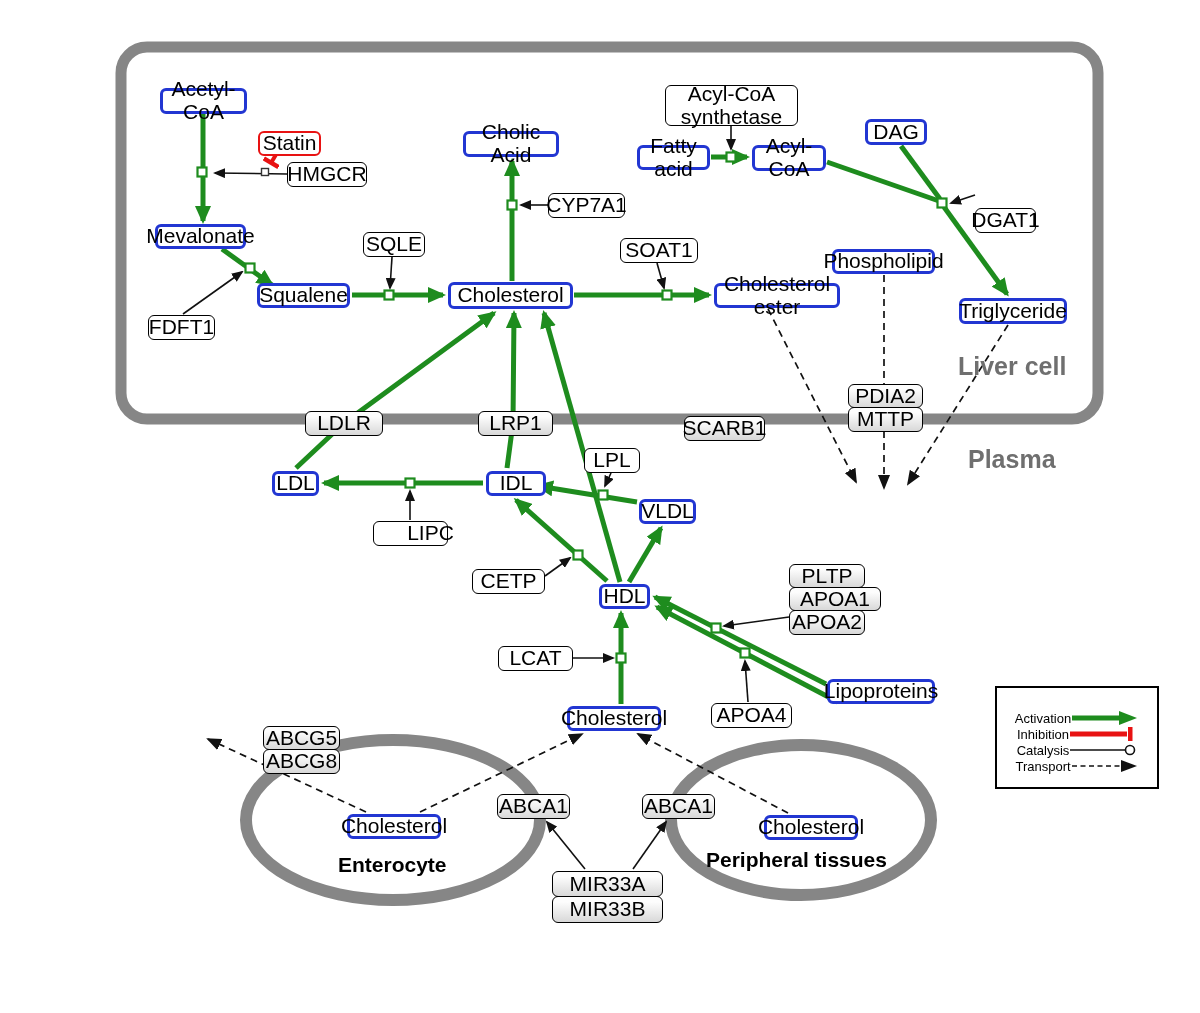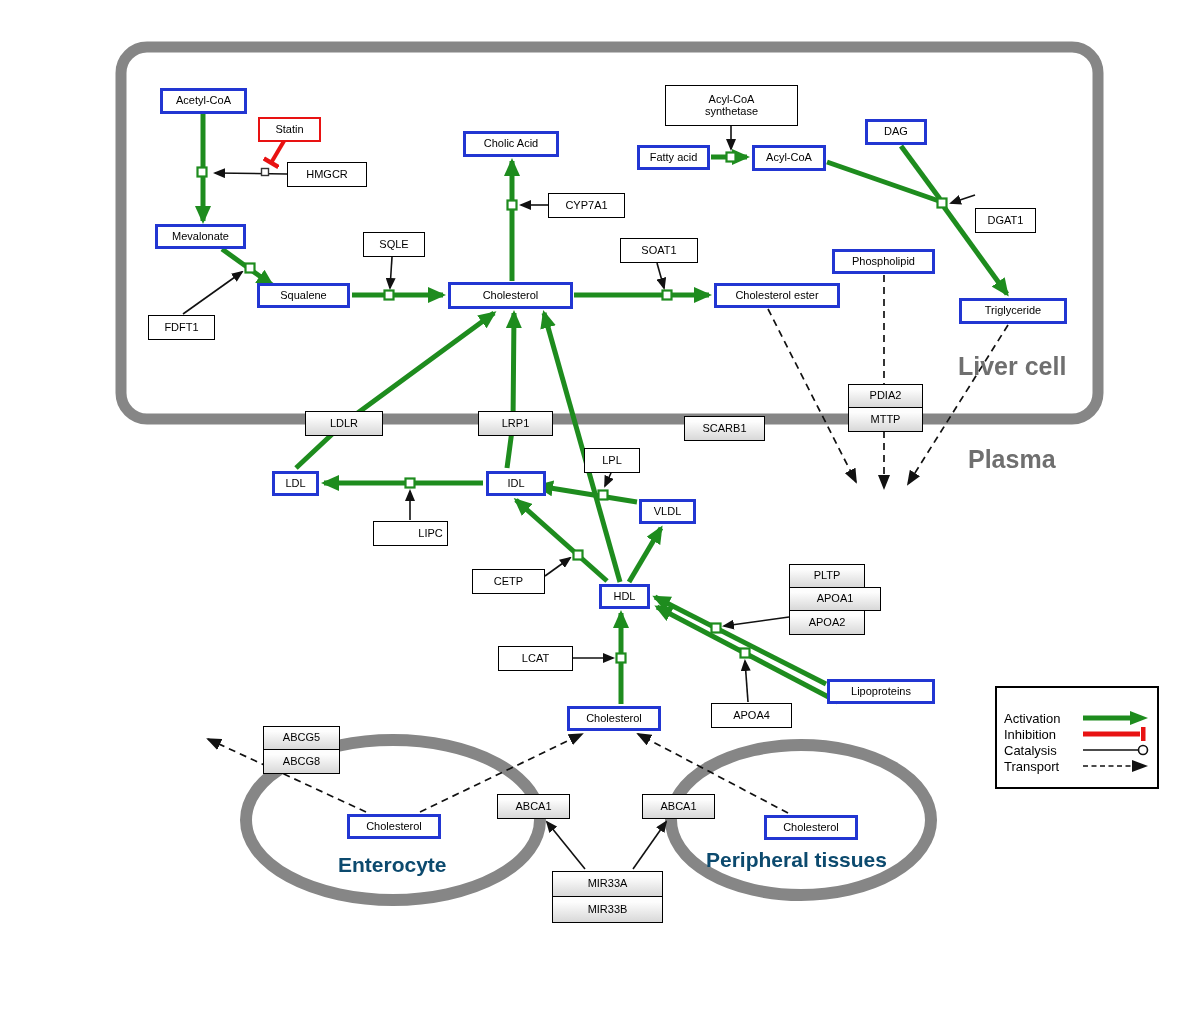--- a/index.html
+++ b/index.html
@@ -14,39 +14,39 @@
   .edge.activation{stroke:var(--green);stroke-width:5;}
   .edge.catalysis{stroke:#111;stroke-width:1.6;}
   .edge.inhibition{stroke:var(--red);stroke-width:4;}
   .edge.transport{stroke:#111;stroke-width:1.7;stroke-dasharray:7 5;}
   .mk-act-fill{fill:var(--green);}
   .mk-tee-fill{fill:var(--red);}
   .rxn{fill:#fff;stroke:var(--green);stroke-width:2.2;}
   .rxn.port{stroke:#333;stroke-width:1.4;}
 
   .node{position:absolute;z-index:5;display:flex;align-items:center;justify-content:center;
-        text-align:center;background:#fff;font-size:11px;line-height:1.08;
-        white-space:pre-line;box-sizing:border-box;}
+        text-align:center;background:#fff;font-size:21px;line-height:1.08;
+        white-space:pre-line;box-sizing:border-box;border-radius:6px;}
   .node.metabolite{border:3px solid var(--blue);}
   .node.gene{border:1.5px solid #000;}
-  .node.inhibitor{border:2.5px solid var(--red);}
+  .node.inhibitor{border:2.5px solid var(--red);margin-top:14px;}
   .node.membrane{border:1.5px solid #000;background:linear-gradient(180deg,#fdfdfd 20%,#d8d8d8);}
 
   .region-label{position:absolute;z-index:4;font-weight:bold;}
   .region-label.big{font-size:25px;color:#6f6f6f;}
-  .region-label.small{font-size:21px;color:#0c4a6e;}
+  .region-label.small{font-size:21px;color:#000000;}
 
   #apo-table{position:absolute;left:903px;top:523px;z-index:5;display:grid;
              grid-template-columns:82px 82px;border-left:1.5px solid #000;border-top:1.5px solid #000;}
   .apo-cell{width:82px;height:23px;box-sizing:border-box;border-right:1.5px solid #000;border-bottom:1.5px solid #000;
             background:#fff;display:flex;align-items:center;justify-content:center;font-size:15px;}
 
   #legend{position:absolute;left:995px;top:686px;width:164px;height:103px;z-index:6;
           border:2.5px solid #000;background:#fff;box-sizing:border-box;
-          display:flex;flex-direction:column;justify-content:space-around;padding:22px 7px;}
+          display:flex;flex-direction:column;justify-content:space-around;padding:22px 7px;align-items:center;}
   .legend-row{display:flex;align-items:center;justify-content:space-between;height:18px;}
   .legend-row span{font-size:13px;}
   .lg-act{stroke:var(--green);stroke-width:5;}
   .lg-act-head{fill:var(--green);}
   .lg-inh{stroke:var(--red);stroke-width:5;}
   .lg-inh-bar{fill:var(--red);}
   .lg-cat{stroke:#111;stroke-width:1.6;}
   .lg-cat-circle{fill:#fff;stroke:#111;stroke-width:1.6;}
   .lg-tr{stroke:#111;stroke-width:1.7;stroke-dasharray:5 3.5;}
   .lg-tr-head{fill:#111;}

